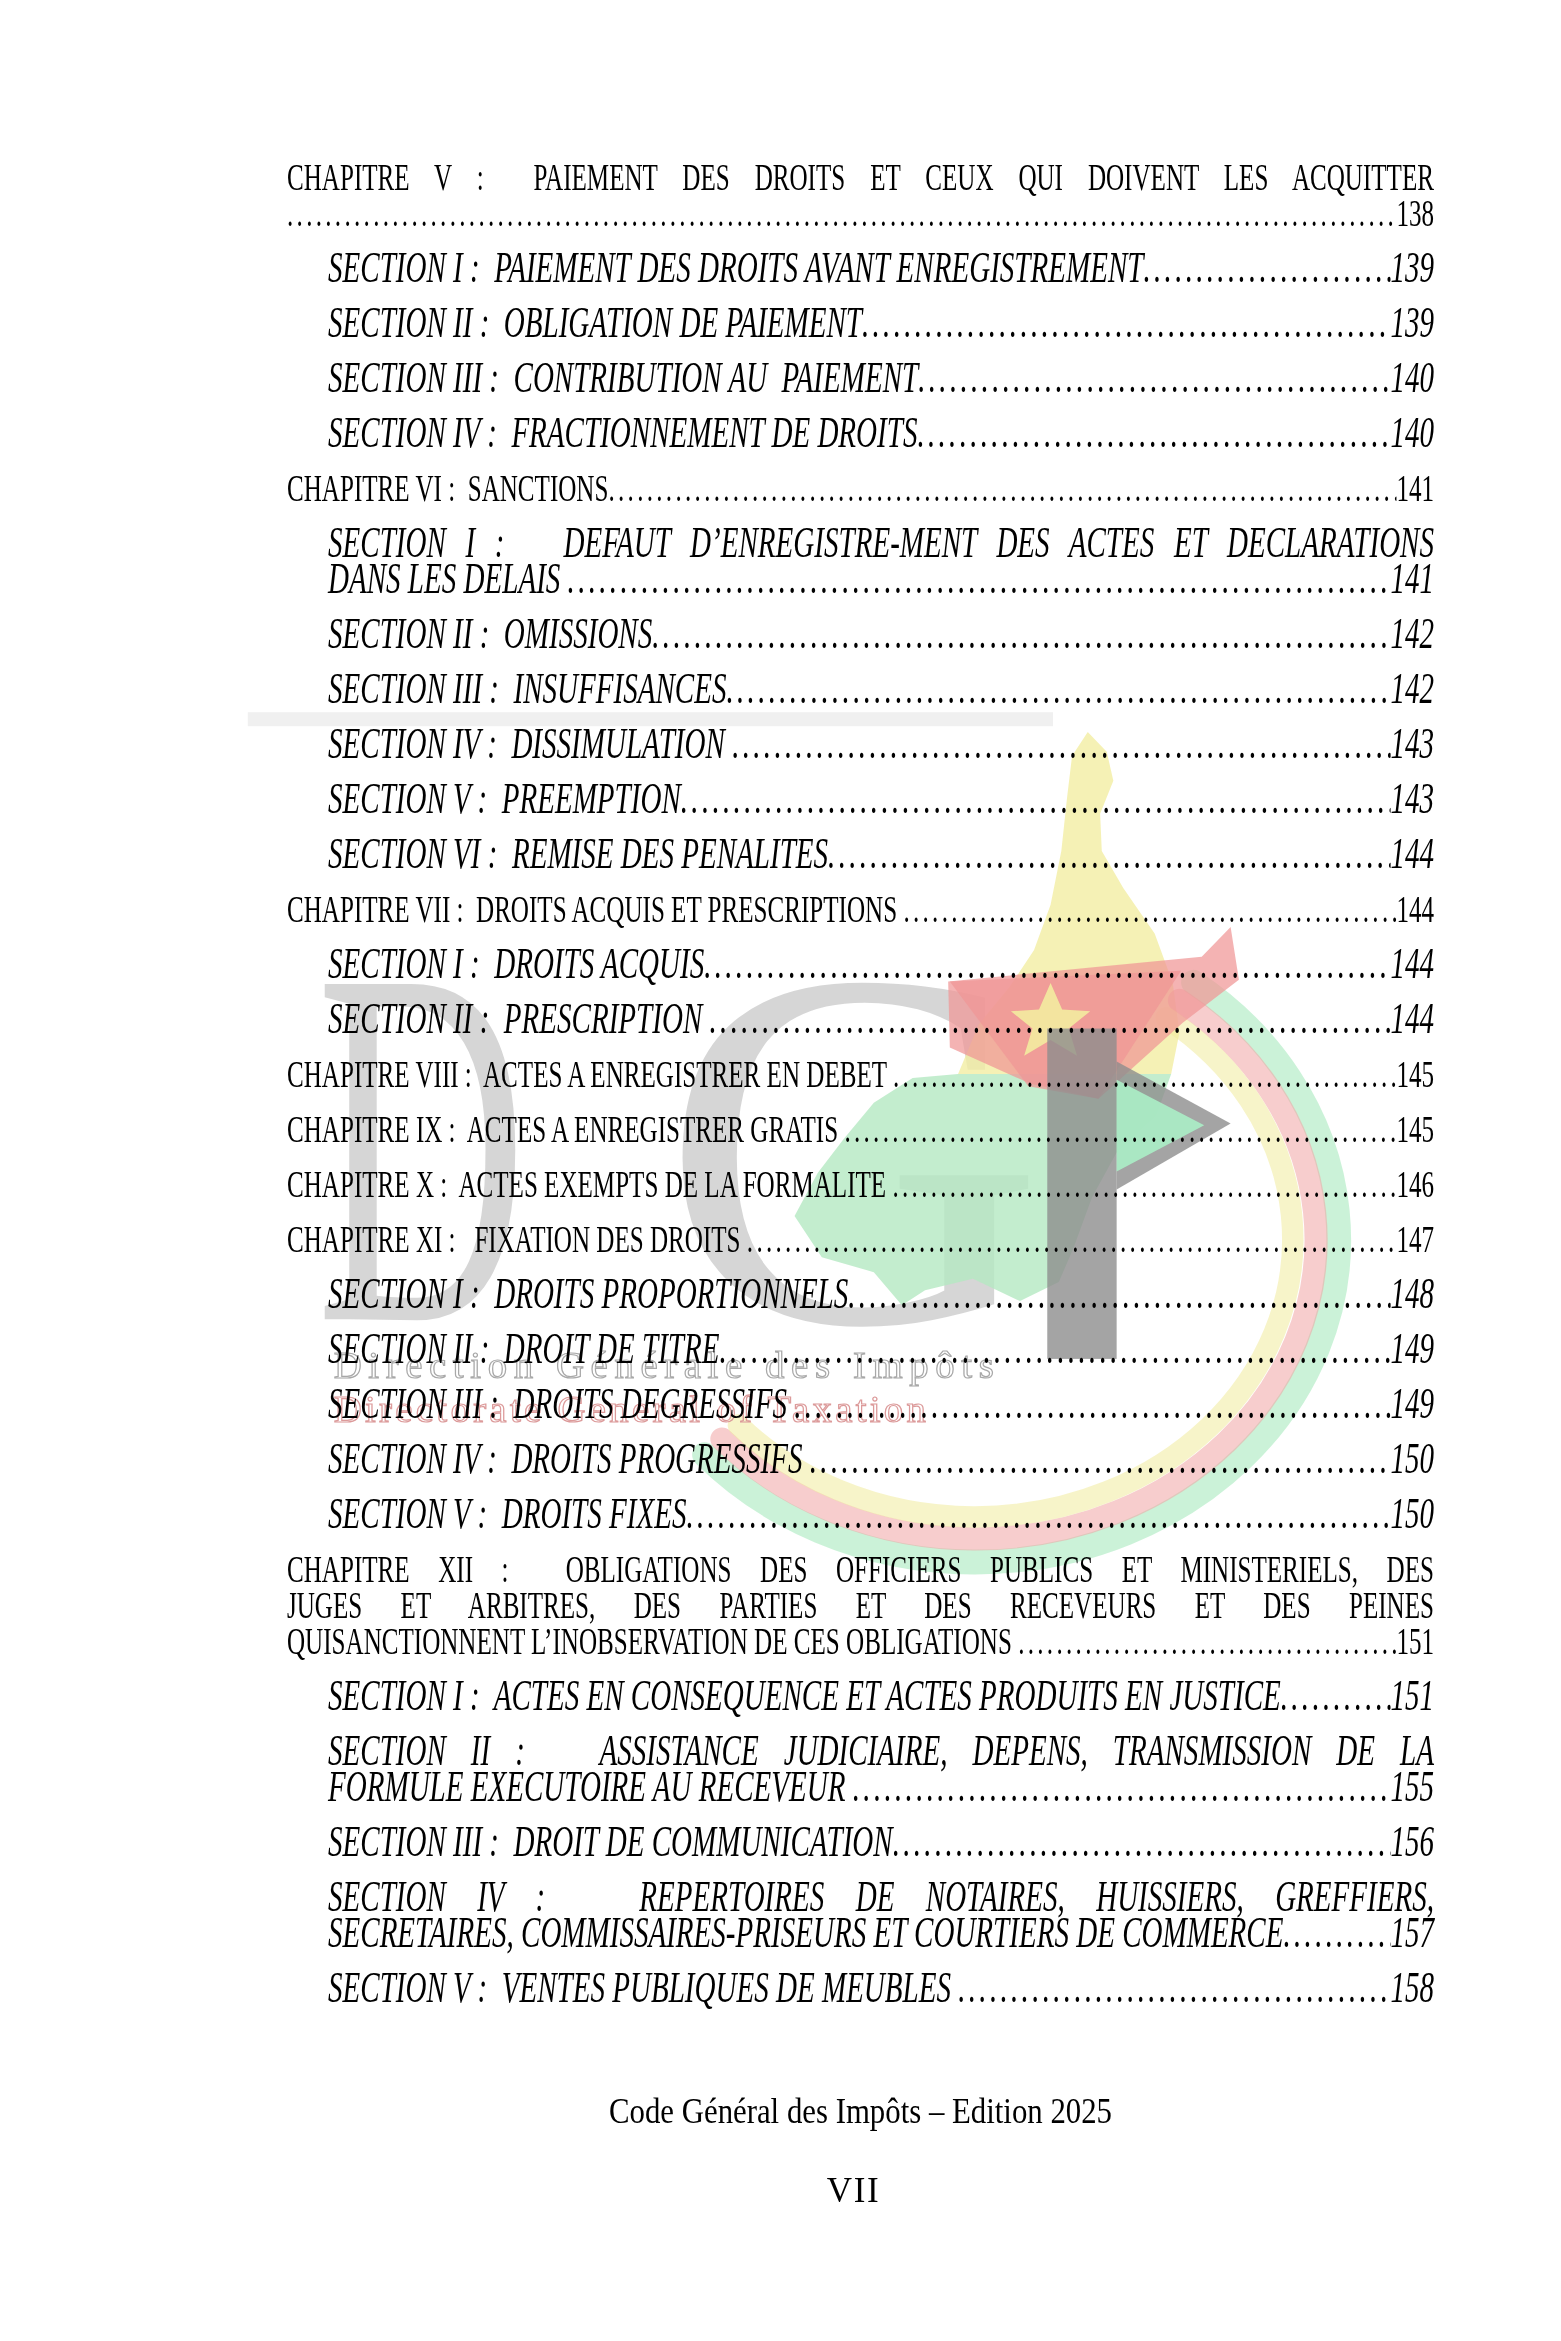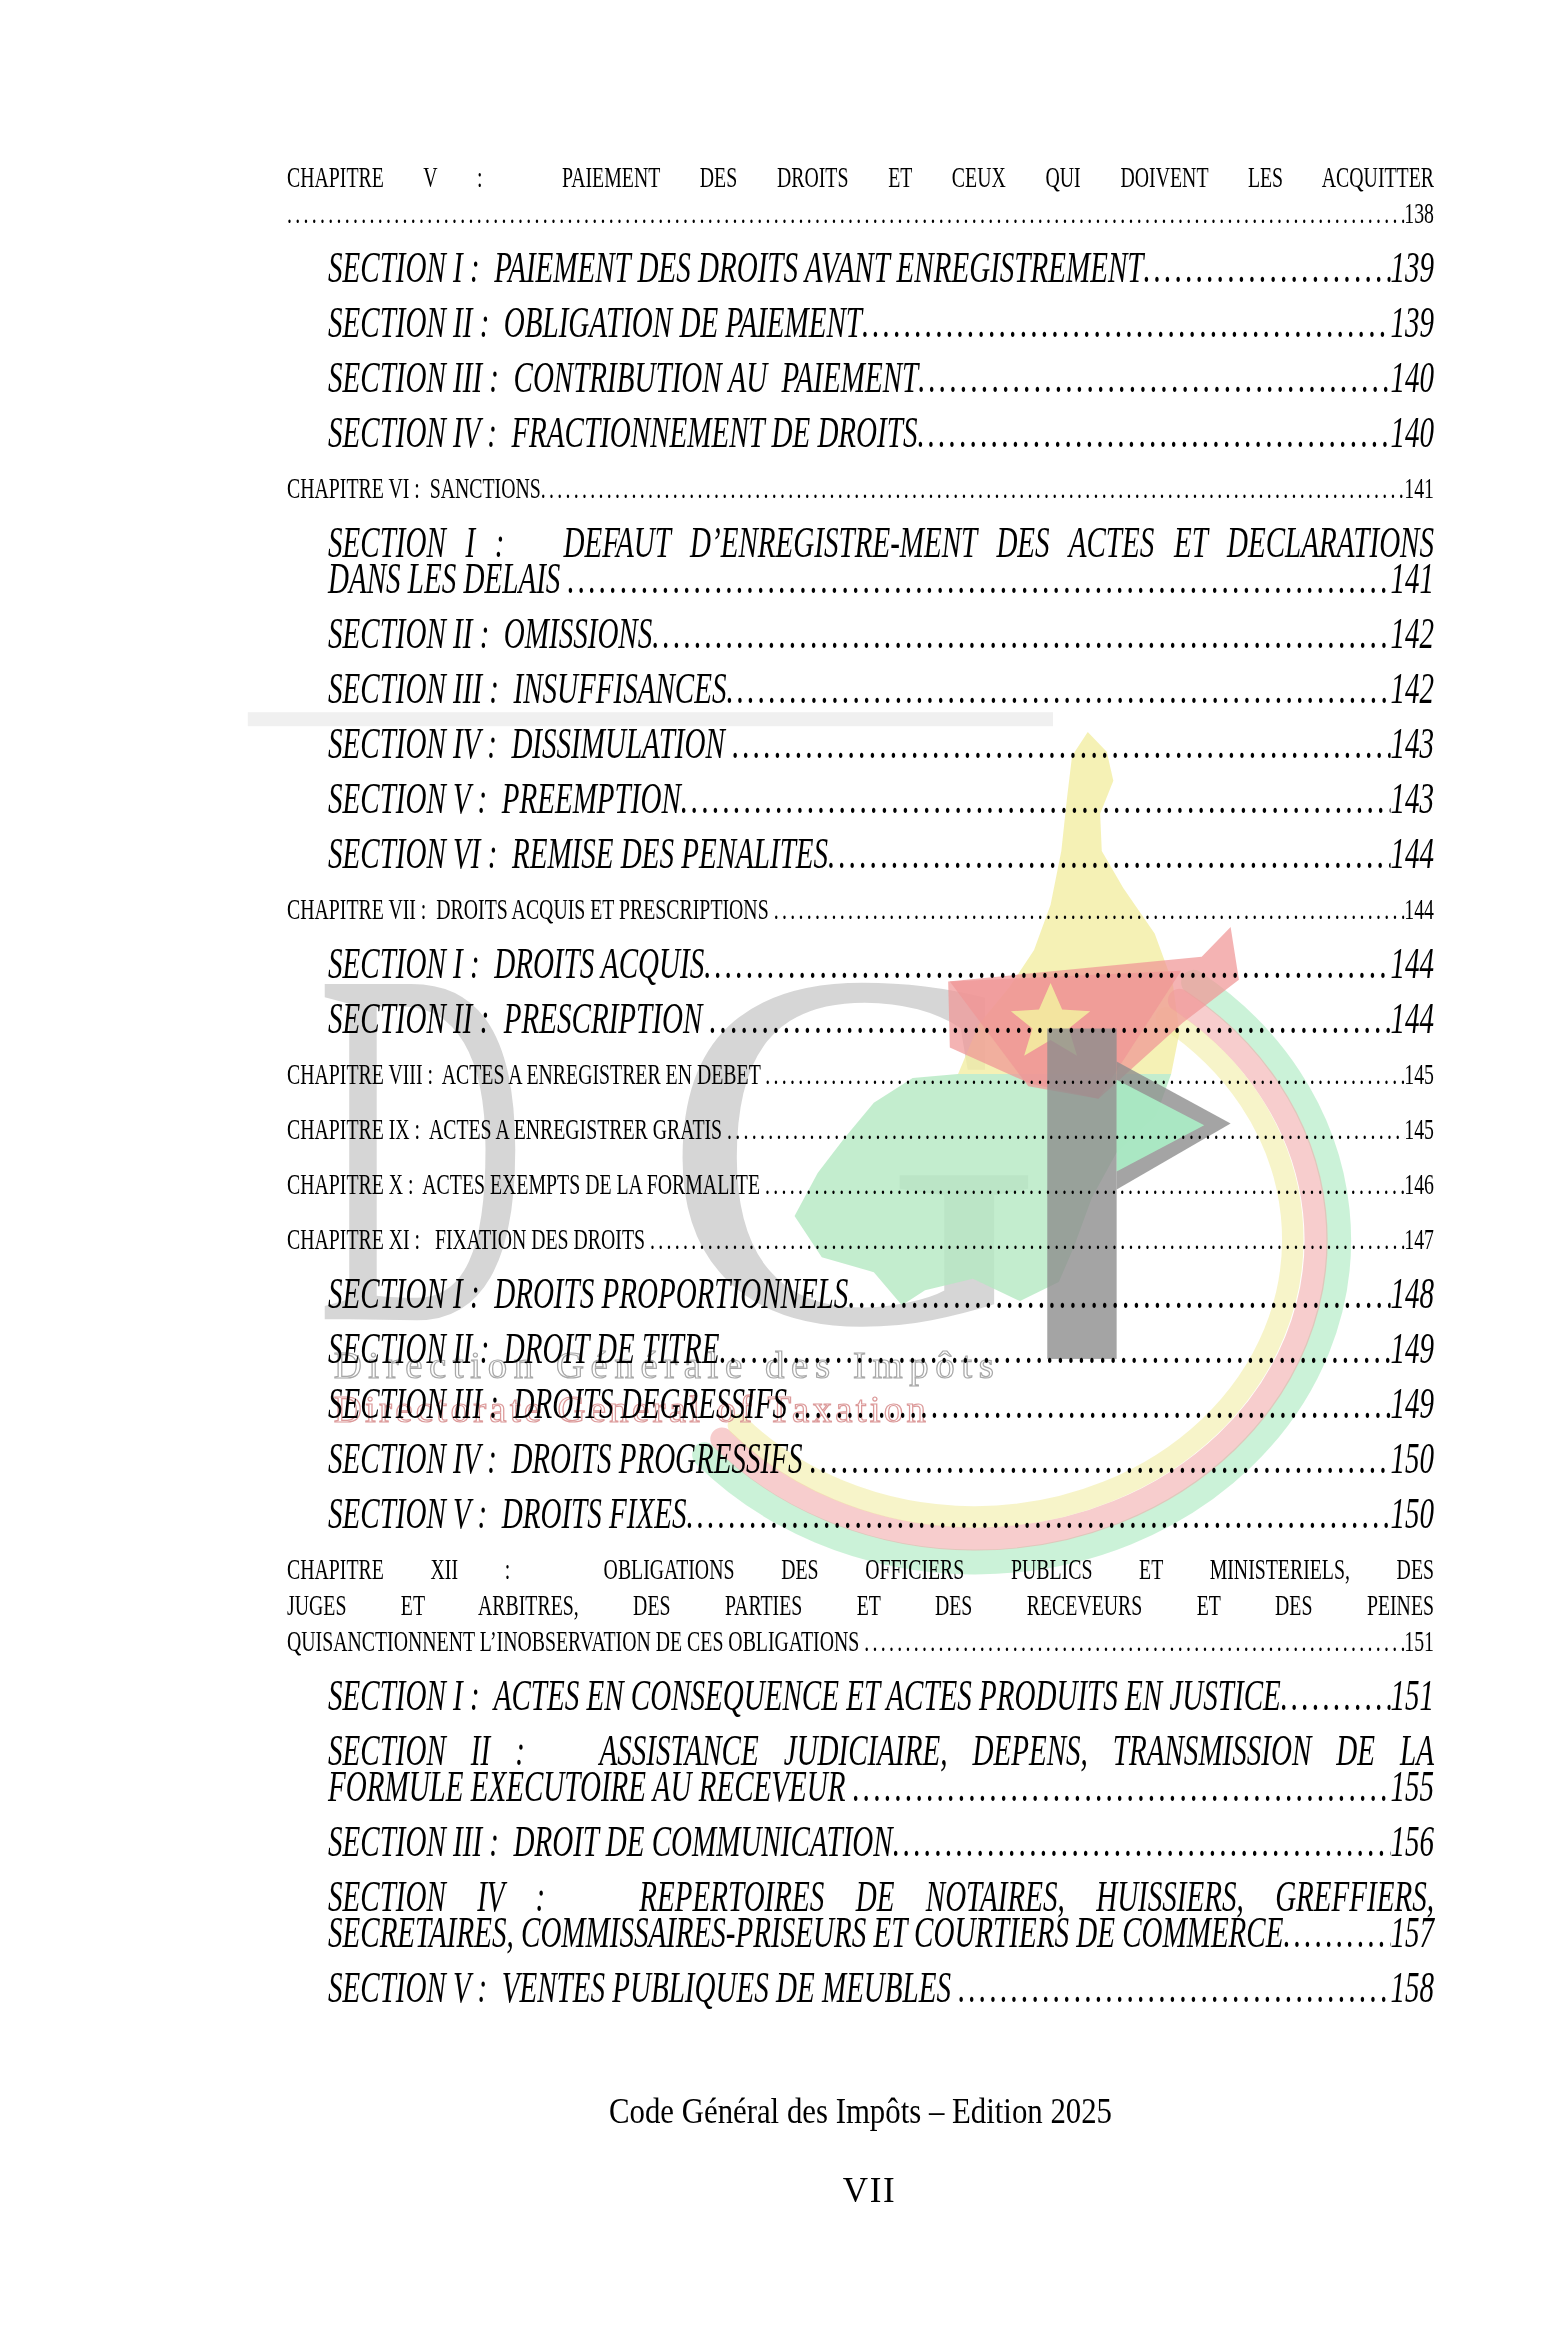--- a/index.html
+++ b/index.html
@@ -7,40 +7,40 @@
     width:1561px;height:2342px;position:relative;overflow:hidden;
     background:#ffffff;color:#000;
     font-family:"Liberation Serif","DejaVu Serif",serif;
     -webkit-font-smoothing:antialiased;
   }
   
   #watermark{position:absolute;left:0;top:0;width:1561px;height:2342px;z-index:0;}
   
   .toc{position:absolute;left:287px;top:159px;width:1147px;z-index:2;}
   .entry{margin-bottom:19px;}
-  .entry.chapter{font-size:30px;}
+  .entry.chapter{font-size:38px;}
   .entry.section{font-size:44px;font-style:italic;padding-left:41px;}
   .line{
     line-height:36px;height:36px;
     transform:scaleX(0.66);transform-origin:0 50%;
     width:calc(100% / 0.66);
   }
   .line.just{text-align:justify;text-align-last:justify;}
   .line.flexline{display:flex;align-items:baseline;}
   .ltext{white-space:pre;}
   .dots{flex:1 1 auto;min-width:0;overflow:hidden;white-space:nowrap;letter-spacing:5px;}
   .pagenum{white-space:pre;}
   
   .footer{
     position:absolute;left:287px;width:1147px;top:2092px;z-index:2;
     text-align:center;font-size:35px;
     transform:scaleX(0.88);
   }
   .folio{
-    position:absolute;left:296px;width:1147px;top:2171px;z-index:2;
+    position:absolute;left:280px;width:1147px;top:2171px;z-index:2;
     text-align:center;font-size:35px;letter-spacing:1.7px;
   }
 </style>
 </head>
 <body>
 
 <svg id="watermark" viewBox="0 0 1890 2835" xmlns="http://www.w3.org/2000/svg" aria-hidden="true">
 
   <rect x="300" y="862" width="975" height="17" fill="#000000" opacity="0.06"></rect>
 

